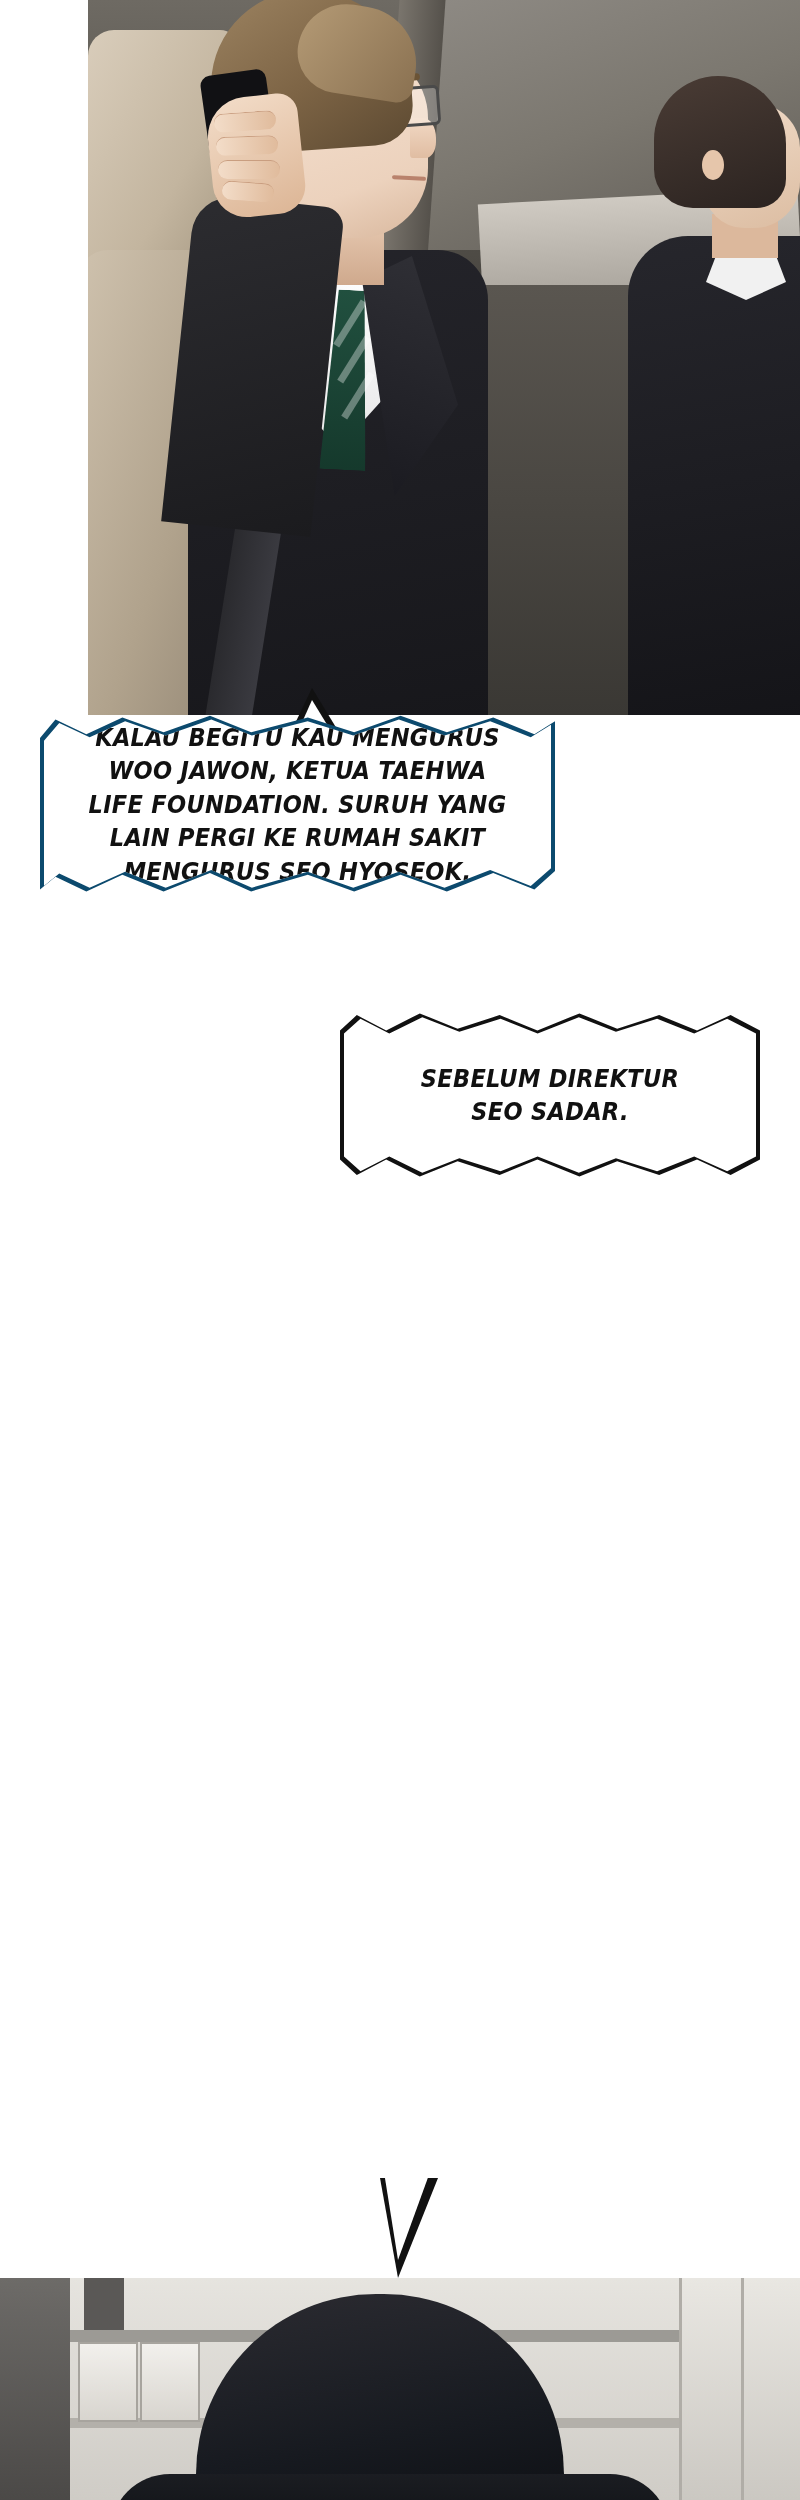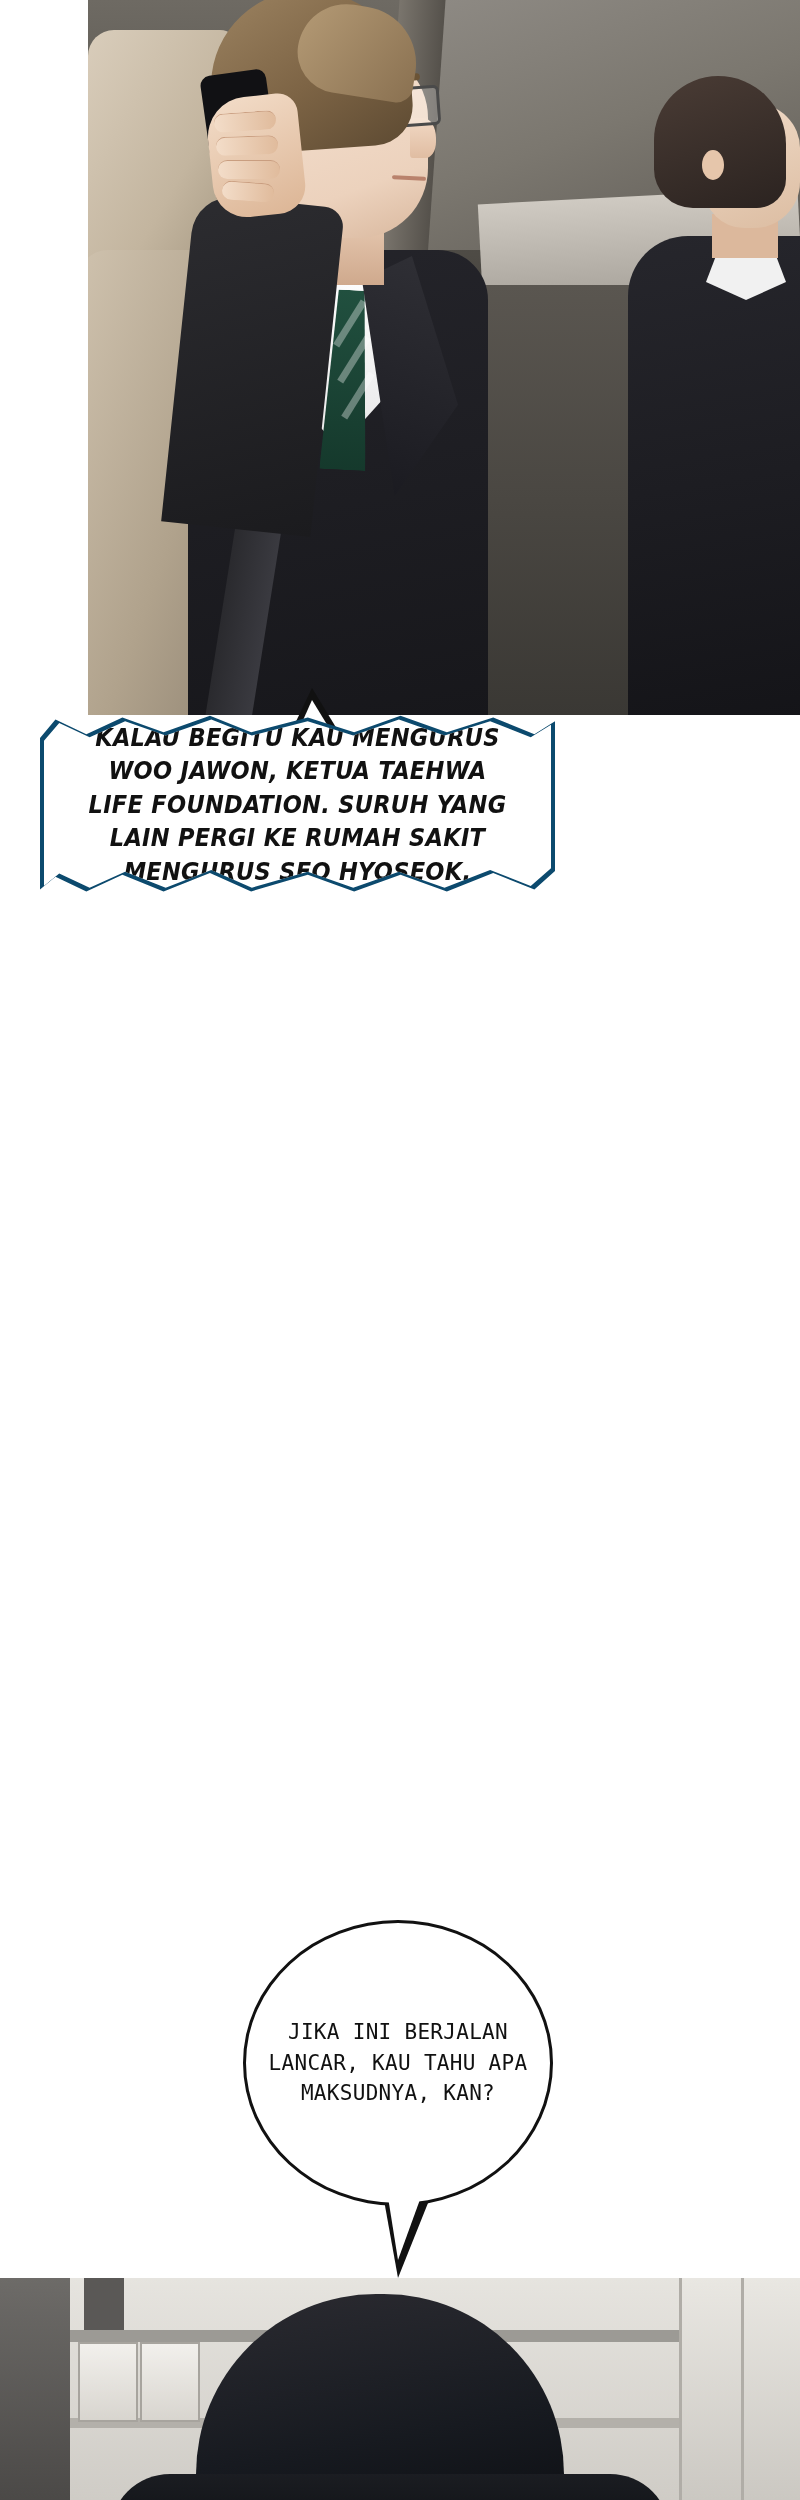--- a/index.html
+++ b/index.html
@@ -671,27 +671,28 @@
   <div class="balloon" id="balloon-1">
     <div class="inner">
       <div class="balloon-text">KALAU BEGITU KAU MENGURUS
 WOO JAWON, KETUA TAEHWA
 LIFE FOUNDATION. SURUH YANG
 LAIN PERGI KE RUMAH SAKIT
 MENGURUS SEO HYOSEOK.</div>
     </div>
   </div>
 
+  <div class="balloon" id="balloon-2">
+    <div class="inner">
+      <div class="balloon-text">SEBELUM DIREKTUR
+SEO SADAR.</div>
+    </div>
+  </div>
 
   <div class="tail-3"></div>
-  <div class="balloon" id="balloon-3">
-    <div class="balloon-text">JIKA INI BERJALAN
-LANCAR, KAU TAHU APA
-MAKSUDNYA, KAN?</div>
-  </div>
   <div class="tail-3-in"></div>
 
   <div class="panel-bottom">
     <div class="pb-wall"></div>
     <div class="pb-shelf"></div>
     <div class="pb-shelf2"></div>
     <div class="pb-cab" style="left:78px;"></div>
     <div class="pb-cab" style="left:140px;"></div>
     <div class="pb-box" style="left:18px;"></div>
     <div class="pb-box" style="left:84px; background:#5a5856;"></div>

